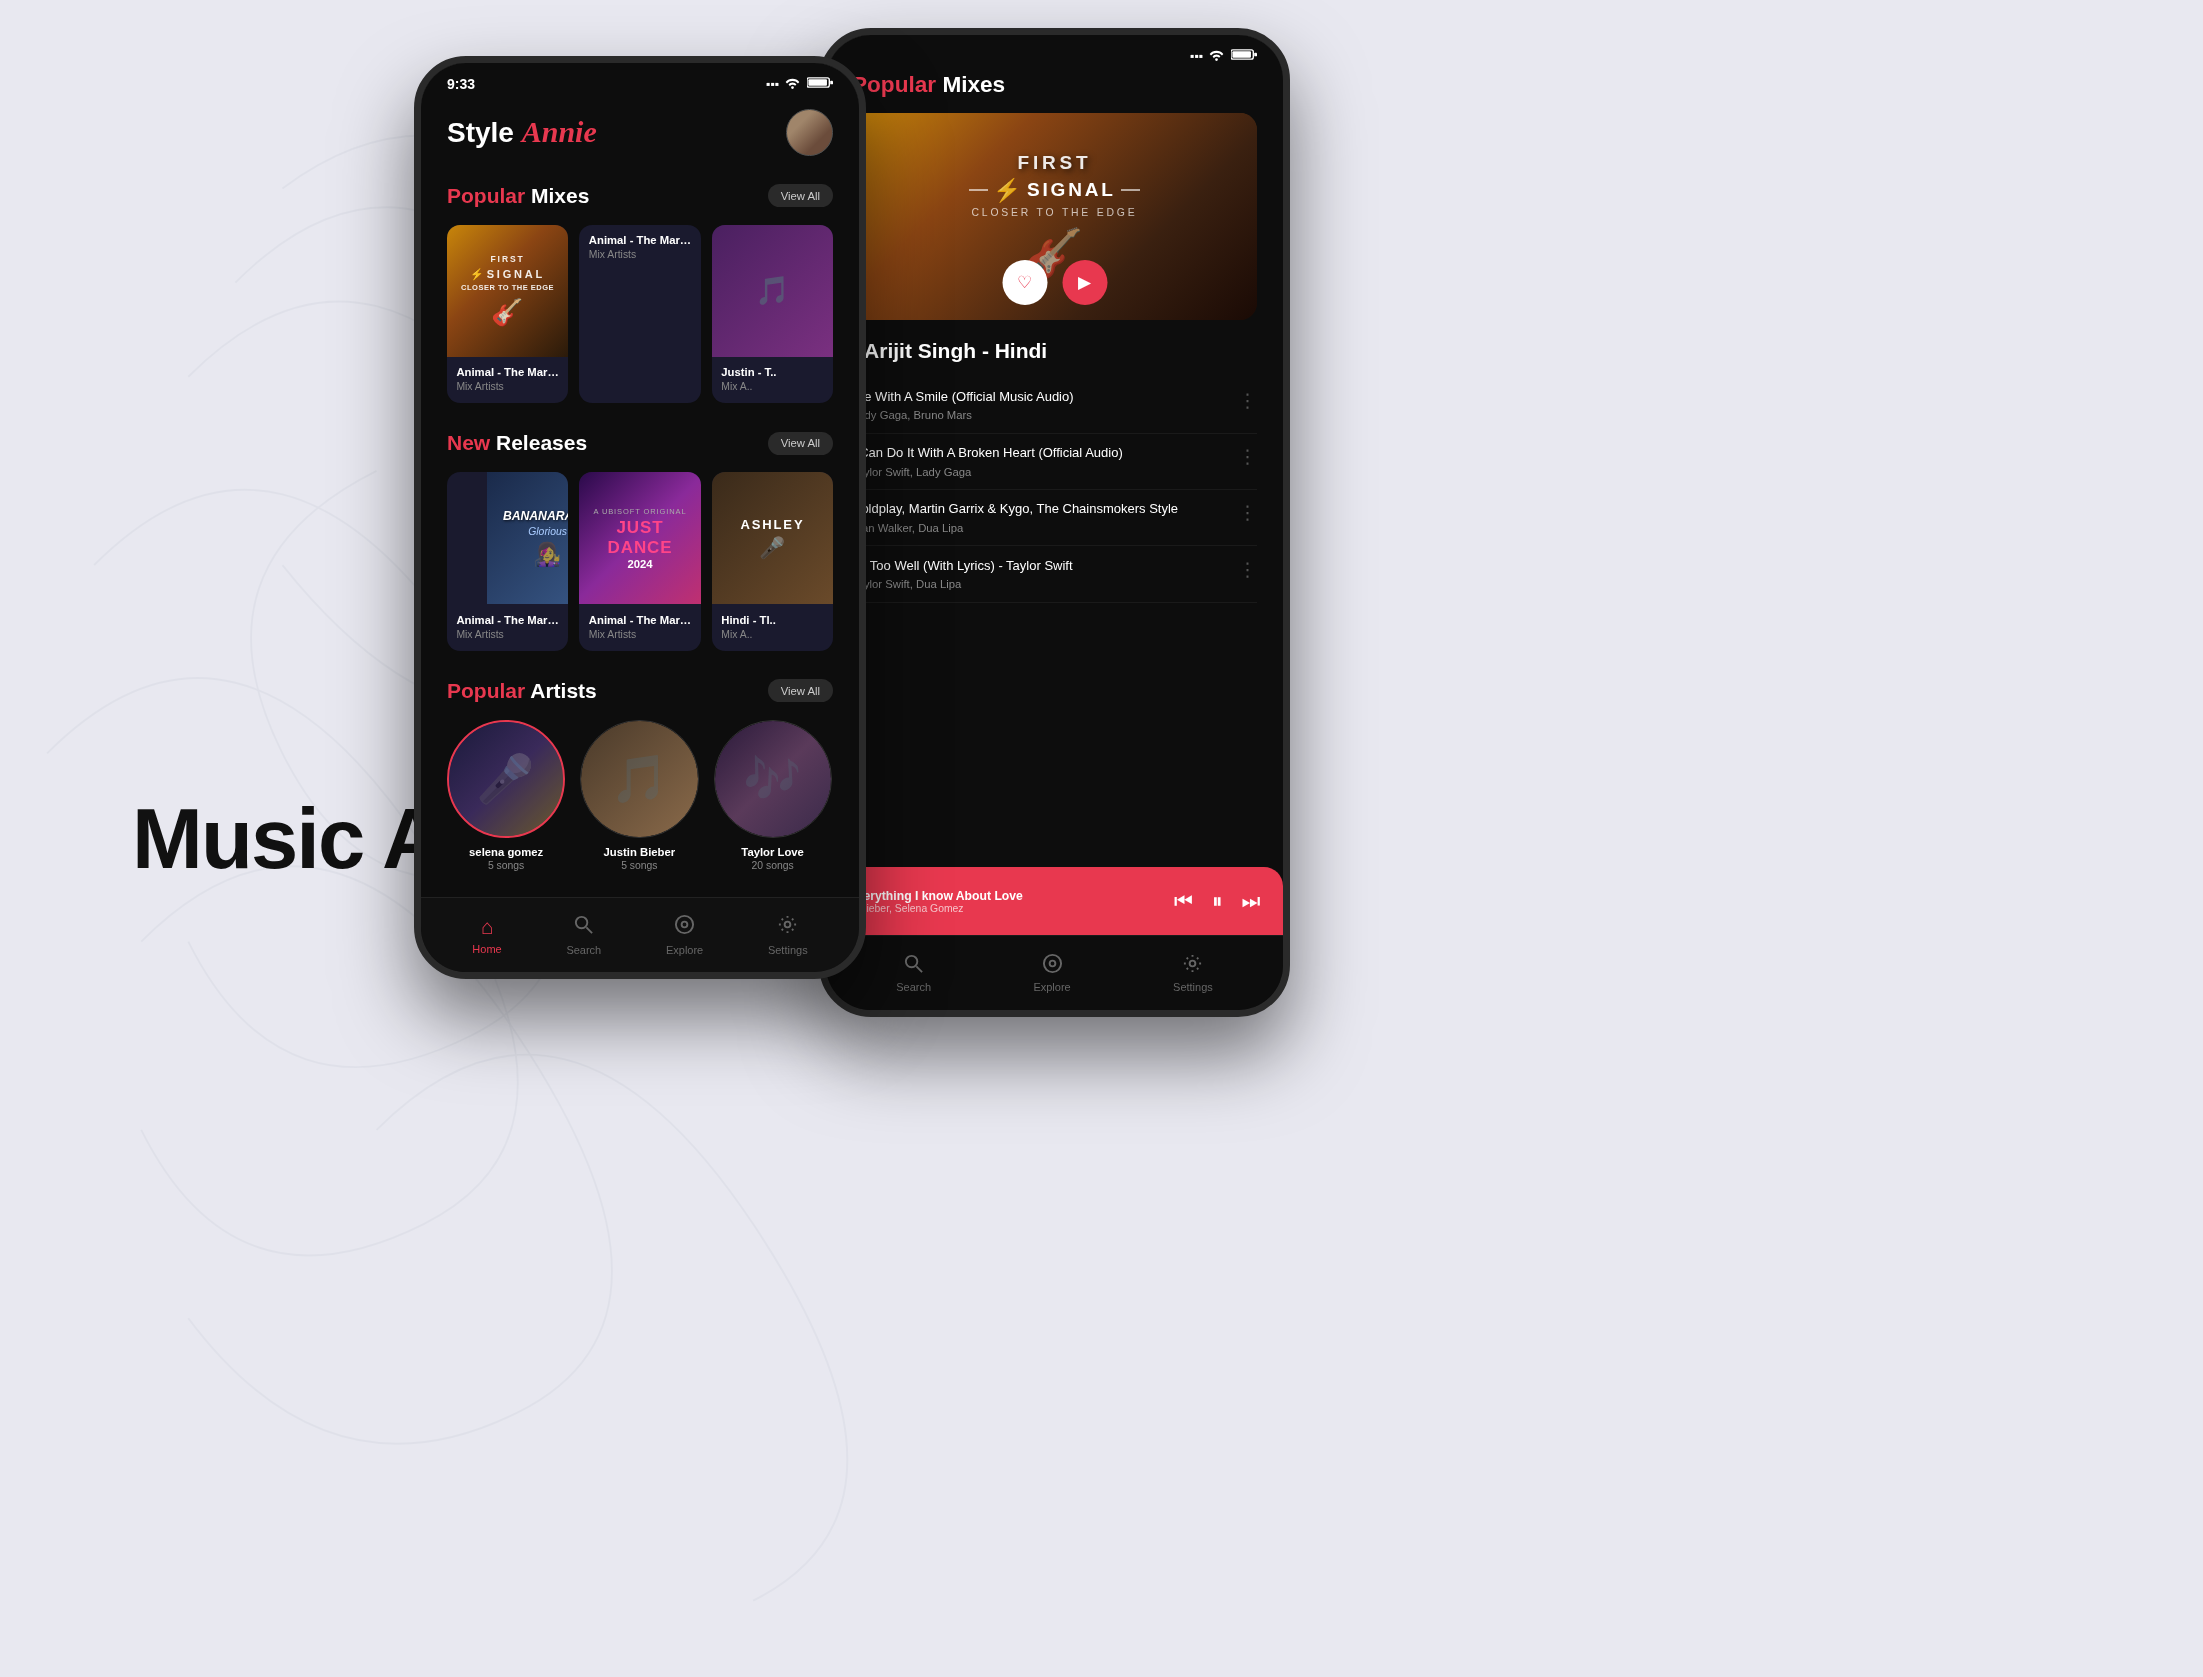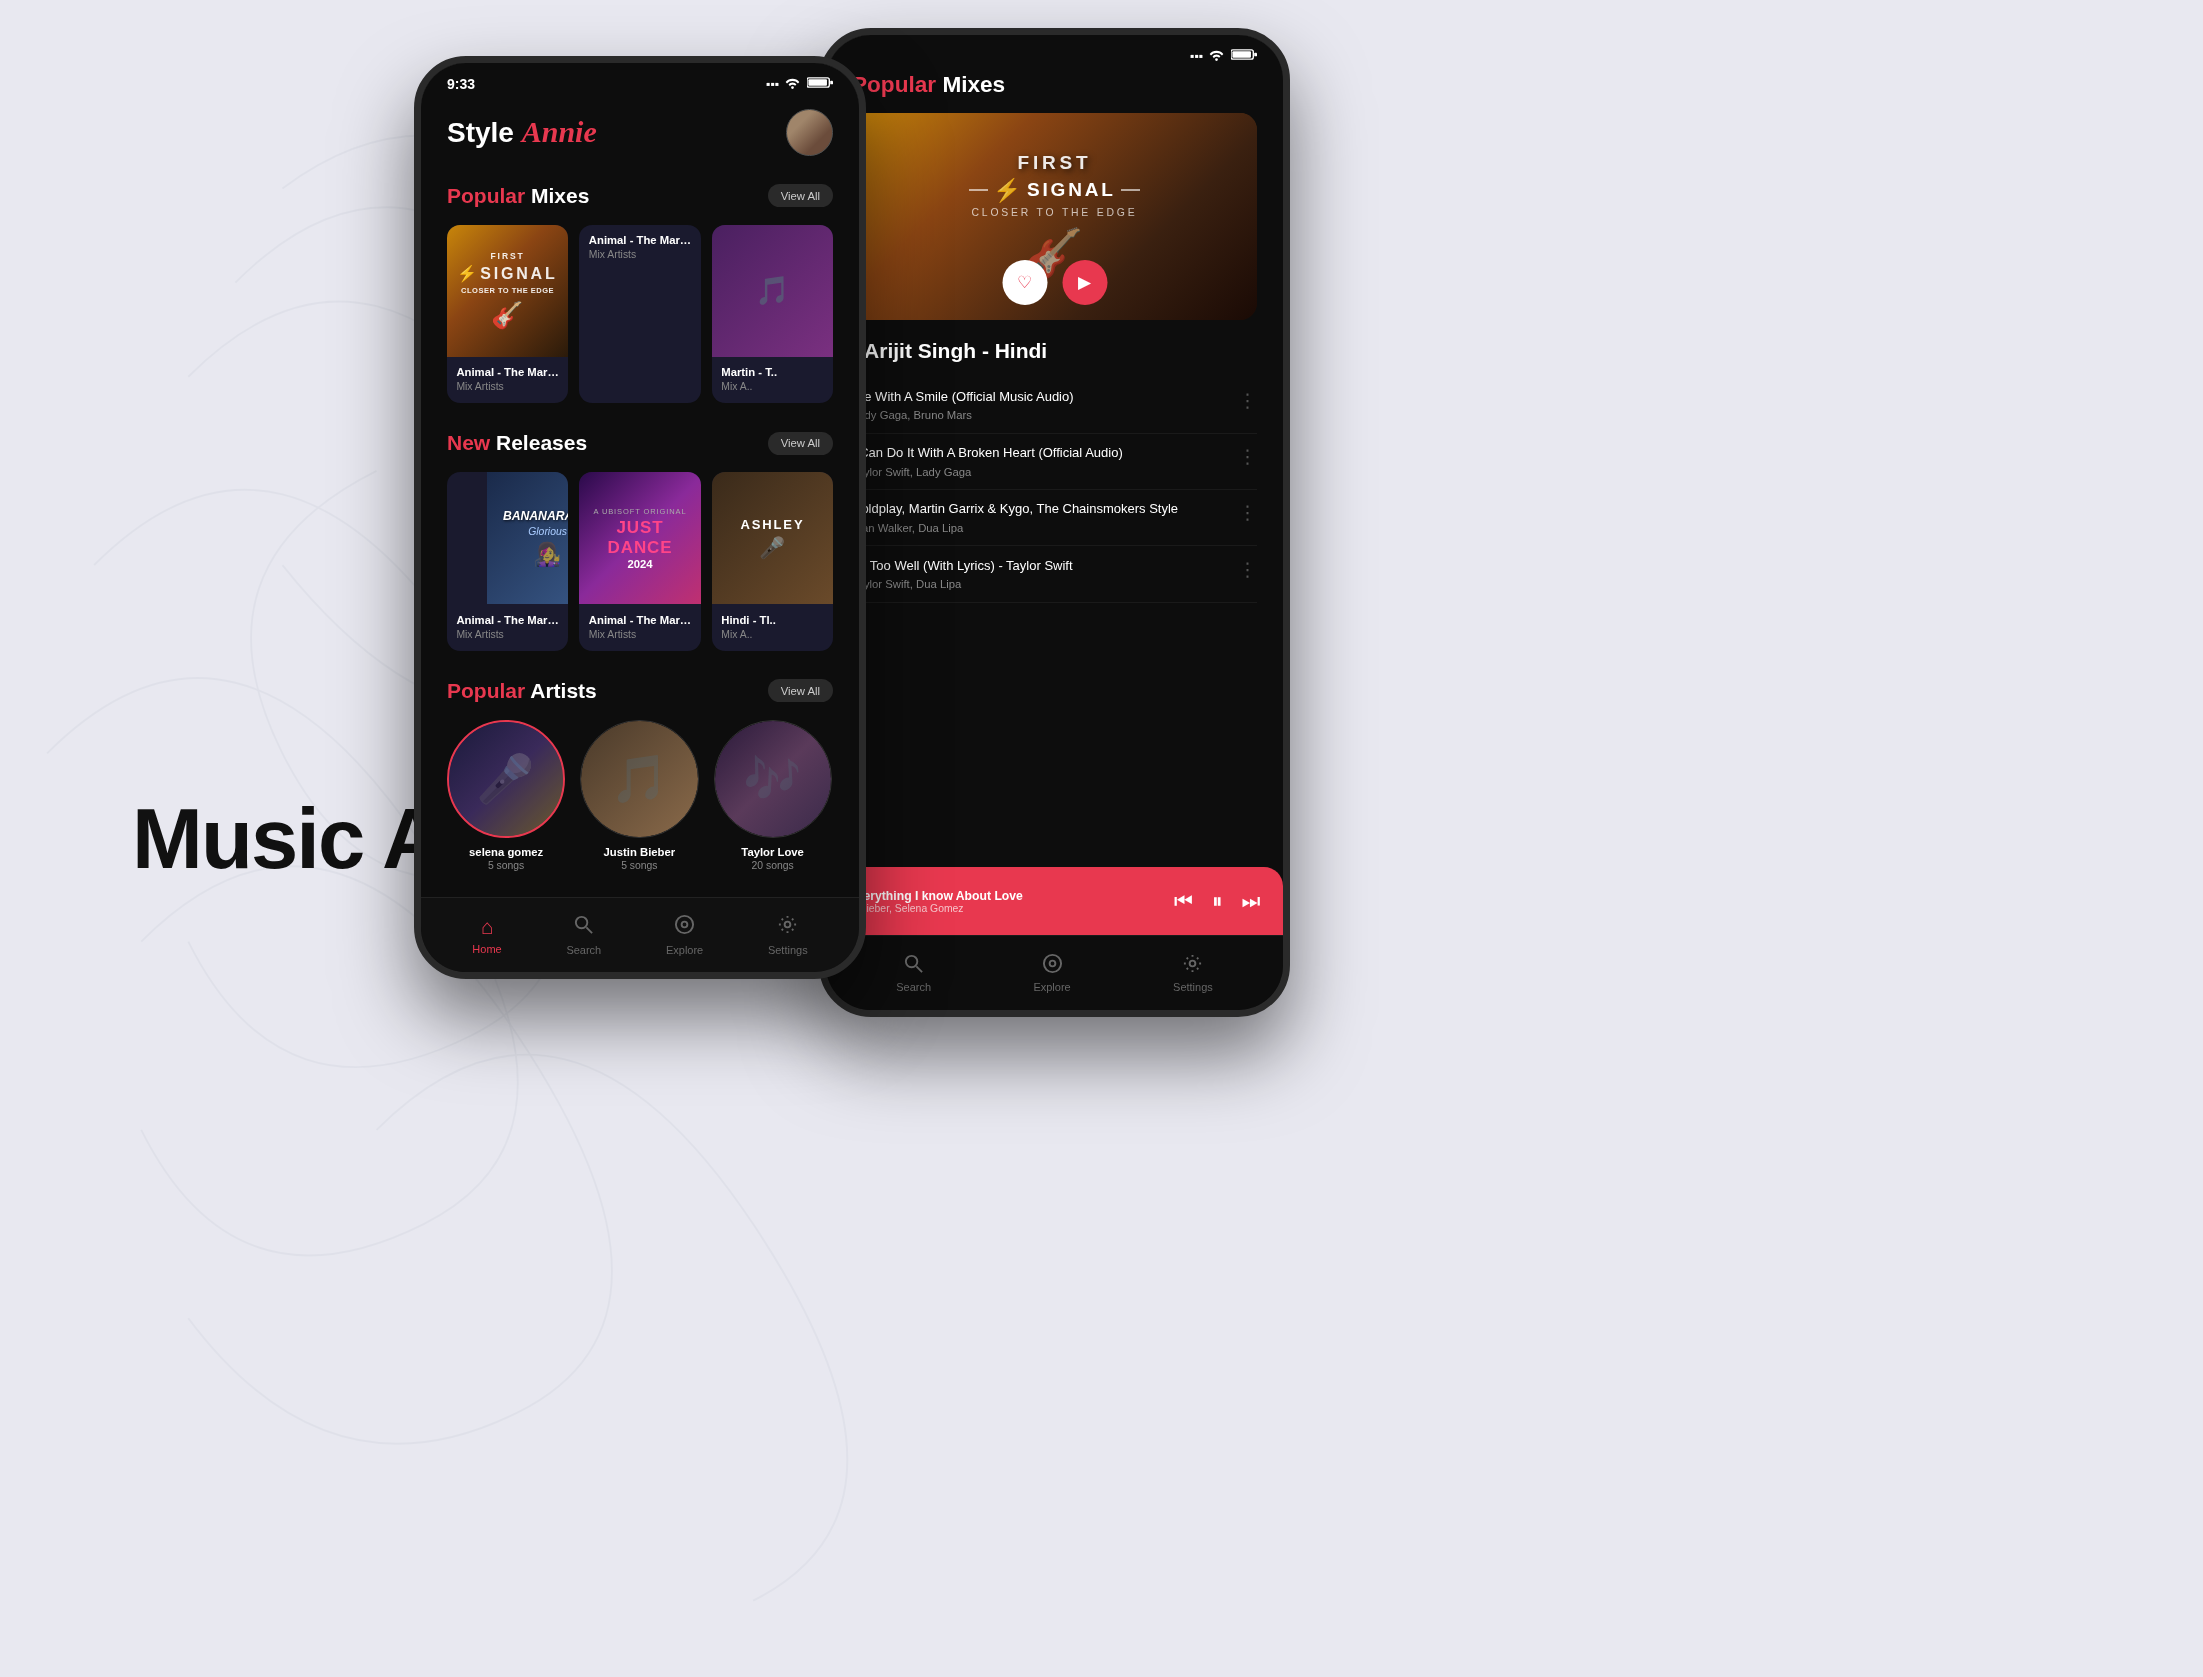--- a/index.html
+++ b/index.html
@@ -641,21 +641,21 @@
           </div>
           <button class="view-all-btn">View All</button>
         </div>
 
         <div class="cards-row">
 
           <div class="music-card">
             <div class="album-art album-first-signal">
               <div class="card-fill">
                 <div class="card-fill-text" style="font-size:8.5px; letter-spacing:1.9px;">FIRST</div>
-                <div class="card-fill-text" style="font-size:16px; letter-spacing:2.8px; margin:1.9px 0;">⚡SIGNAL</div>
+                <div class="card-fill-text" style="font-size:11px; letter-spacing:2.8px; margin:1.9px 0;">⚡SIGNAL</div>
                 <div class="card-fill-text" style="font-size:7.5px;">CLOSER TO THE EDGE</div>
                 <div style="font-size:26px; margin-top:3.8px; opacity:0.8;">🎸</div>
               </div>
             </div>
             <div class="card-info">
               <div class="card-title">Animal - The Maroon..</div>
               <div class="card-sub">Mix Artists</div>
             </div>
           </div>
 
@@ -666,21 +666,21 @@
             </div>
           </div>
 
           <div class="music-card">
             <div class="album-art album-purple">
               <div class="card-fill">
                 <div style="font-size:28px; opacity:0.6;">🎵</div>
               </div>
             </div>
             <div class="card-info">
-              <div class="card-title">Martin - T..</div>
+              <div class="card-title">Justin - T..</div>
               <div class="card-sub">Mix A..</div>
             </div>
           </div>
         </div>
 
         <div class="section-header">
           <div class="section-title">
             <span class="highlight">New</span><span> Releases</span>
           </div>
           <button class="view-all-btn">View All</button>

